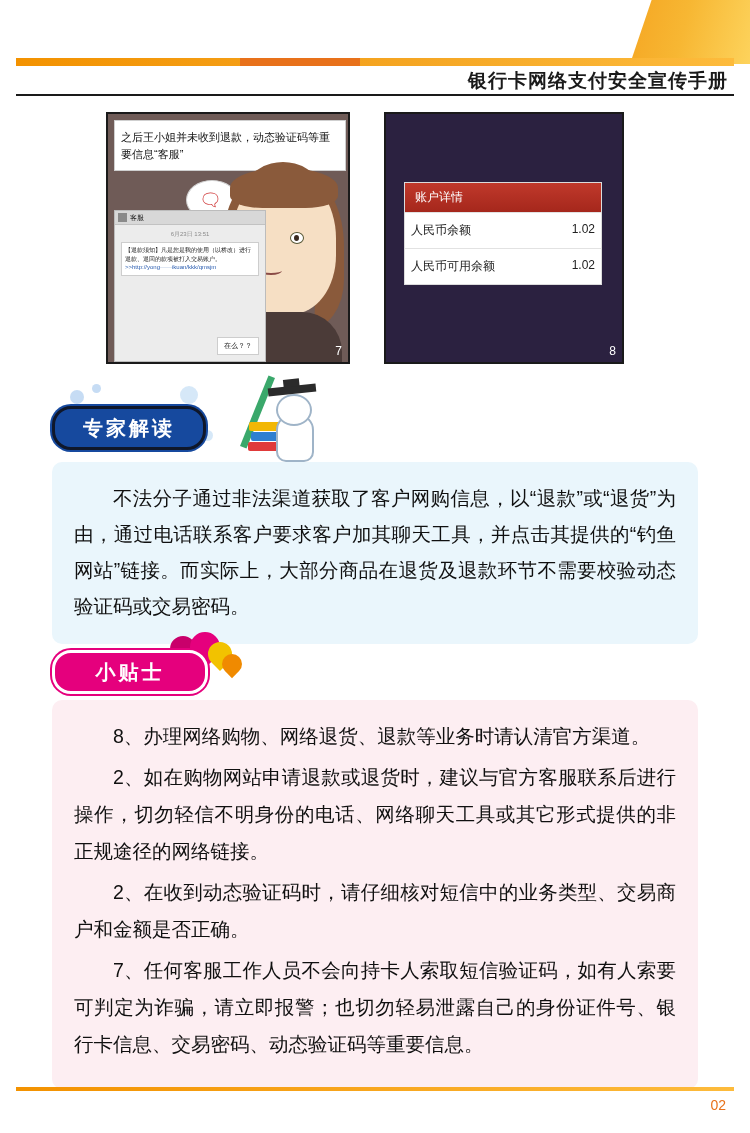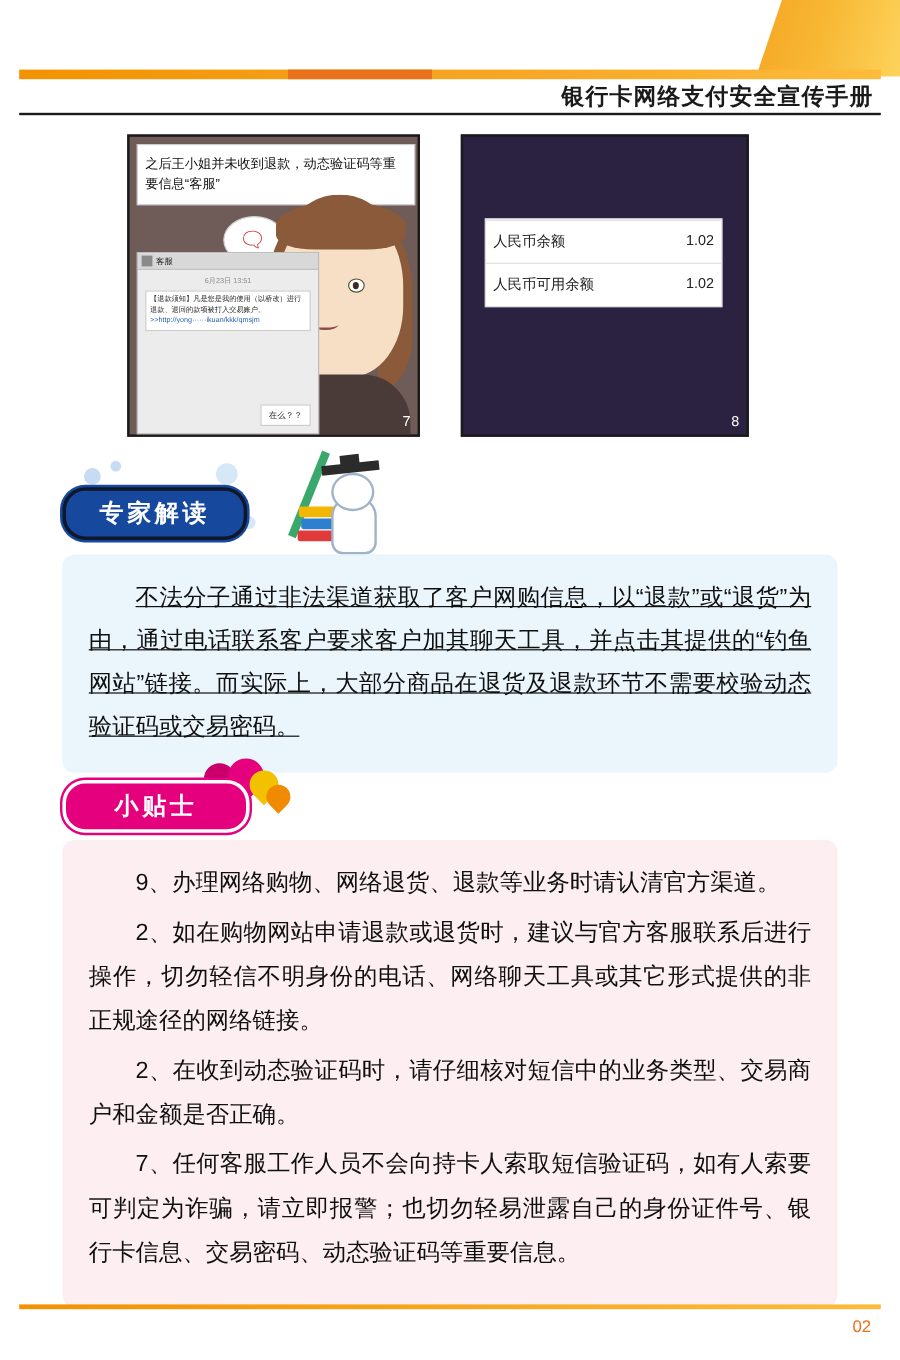--- a/index.html
+++ b/index.html
@@ -415,21 +415,20 @@
     padding: 18px 22px 20px;
     box-sizing: border-box;
   }
   .expert-box p {
     margin: 0;
     font-size: 19.5px;
     line-height: 1.85;
     color: #101010;
     text-indent: 2em;
     text-align: justify;
-    text-decoration: underline;
   }
 
   
   .tips-badge {
     position: absolute;
     left: 52px;
     top: 632px;
     width: 200px;
     height: 60px;
   }
@@ -546,20 +545,21 @@
       </div>
       <div class="phone-reply">在么？？</div>
     </div>
 
     <div class="panel-num">7</div>
   </div>
 
   <div class="panel panel-8">
 
     <div class="acct-card">
+      <div class="acct-title">账户详情</div>
       <div class="acct-row">
         <span>人民币余额</span>
         <span>1.02</span>
       </div>
       <div class="acct-row">
         <span>人民币可用余额</span>
         <span>1.02</span>
       </div>
     </div>
 
@@ -601,20 +601,20 @@
     <i style="left:44px;top:10px;width:24px;height:24px;background:#f2c200;"></i>
     <i style="left:58px;top:22px;width:20px;height:20px;background:#f08a00;"></i>
     <i style="left:18px;top:26px;width:18px;height:18px;background:#7b2d8b;"></i>
   </div>
   <div class="tips-pill">
     <span>小贴士</span>
   </div>
 </div>
 
 <div class="tips-box">
-  <p>9、办理网络购物、网络退货、退款等业务时请认清官方渠道。</p>
+  <p>8、办理网络购物、网络退货、退款等业务时请认清官方渠道。</p>
   <p>2、如在购物网站申请退款或退货时，建议与官方客服联系后进行操作，切勿轻信不明身份的电话、网络聊天工具或其它形式提供的非正规途径的网络链接。</p>
   <p>2、在收到动态验证码时，请仔细核对短信中的业务类型、交易商户和金额是否正确。</p>
   <p>7、任何客服工作人员不会向持卡人索取短信验证码，如有人索要可判定为诈骗，请立即报警；也切勿轻易泄露自己的身份证件号、银行卡信息、交易密码、动态验证码等重要信息。</p>
 </div>
 
 <div class="footer-bar"></div>
 <div class="page-num">02</div>
 
 </body></html>

